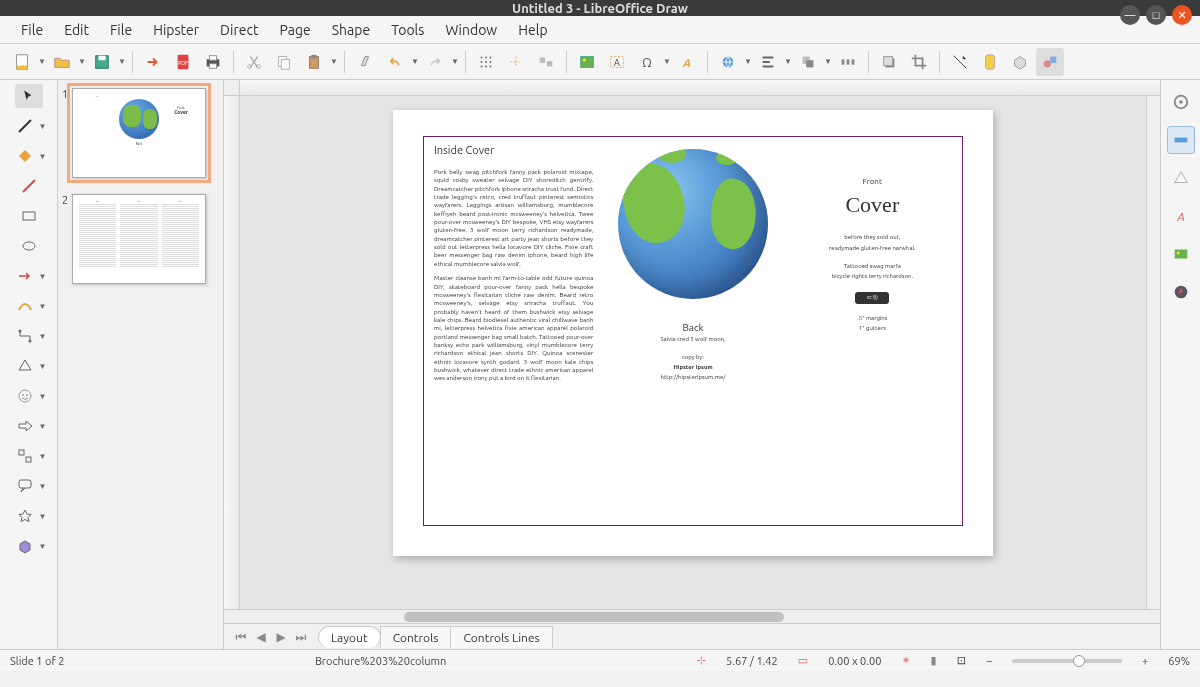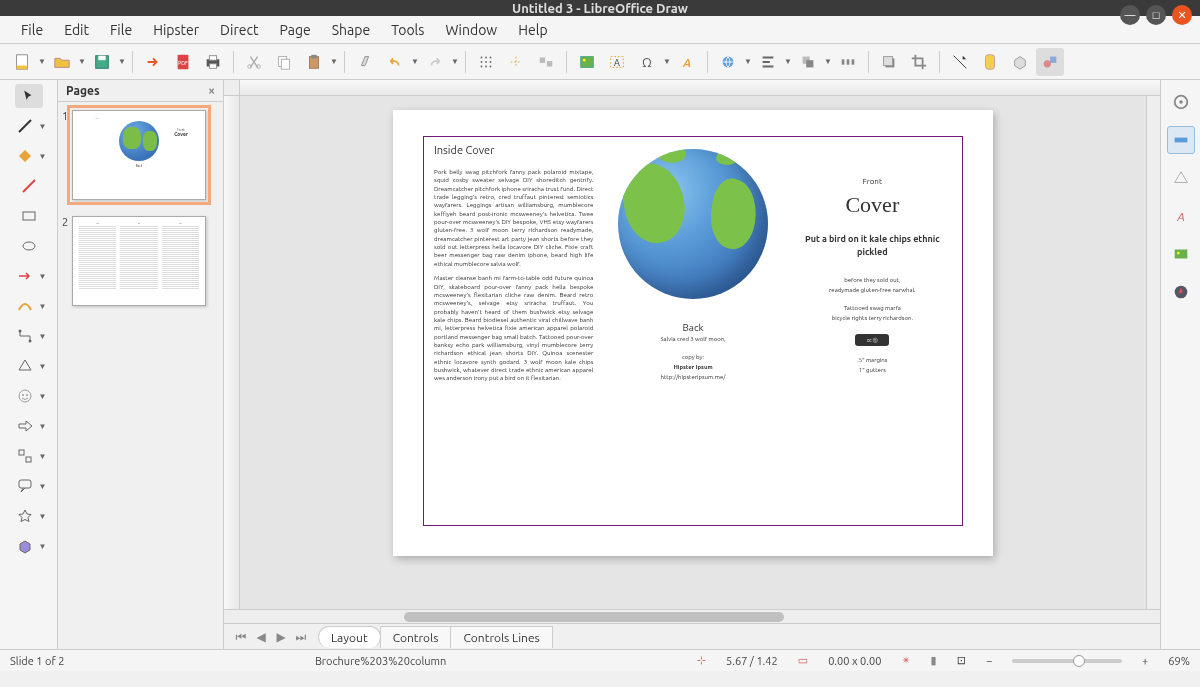--- a/index.html
+++ b/index.html
@@ -425,24 +425,20 @@
         <div class="lt-btn">
           <svg width="16" height="16">
             <path d="M3 6l5-3 5 3v6l-5 3-5-3z" fill="#9b8dd8" stroke="#766"></path>
           </svg>
         </div>
         <div class="tdrop">▼</div>
       </div>
   </div>
 
   <div class="panel-pages">
-    <div class="panel-head">
-      <span>Pages</span>
-      <span style="cursor:default;color:#888">×</span>
-    </div>
     <div class="panel-body">
       <div class="page-thumb selected">
         <span class="num">1</span>
         <div class="thumb">
           <div class="col">
               <div style="font-size:4px;margin-bottom:2px">···</div>
               <div class="txtblk" style="height:60px;background:repeating-linear-gradient(#ddd,#ddd 1px,transparent 1px,transparent 2px)"></div>
             </div>
           <div class="col">
               <div class="globe-sm"></div>
@@ -500,21 +496,20 @@
               <div class="back-lbl">Back</div>
               <div class="front-sm">Salvia cred 3 wolf moon,</div>
               <div style="height:8px"></div>
               <div class="front-sm">copy by:</div>
               <div class="front-sm" style="font-weight:bold">Hipster Ipsum</div>
               <div class="front-sm">http://hipsteripsum.me/</div>
             </div>
             <div class="pcol right">
               <div class="front-sub">Front</div>
               <div class="front-title">Cover</div>
-              <div class="front-tag">Put a bird on it kale chips ethnic pickled</div>
               <div class="front-sm">before they sold out,</div>
               <div class="front-sm">readymade gluten-free narwhal.</div>
               <div style="height:8px"></div>
               <div class="front-sm">Tattooed swag marfa</div>
               <div class="front-sm">bicycle rights terry richardson.</div>
               <div class="cc-badge">cc ⓪</div>
               <div class="front-sm">.5" margins</div>
               <div class="front-sm">1" gutters</div>
             </div>
           </div>

